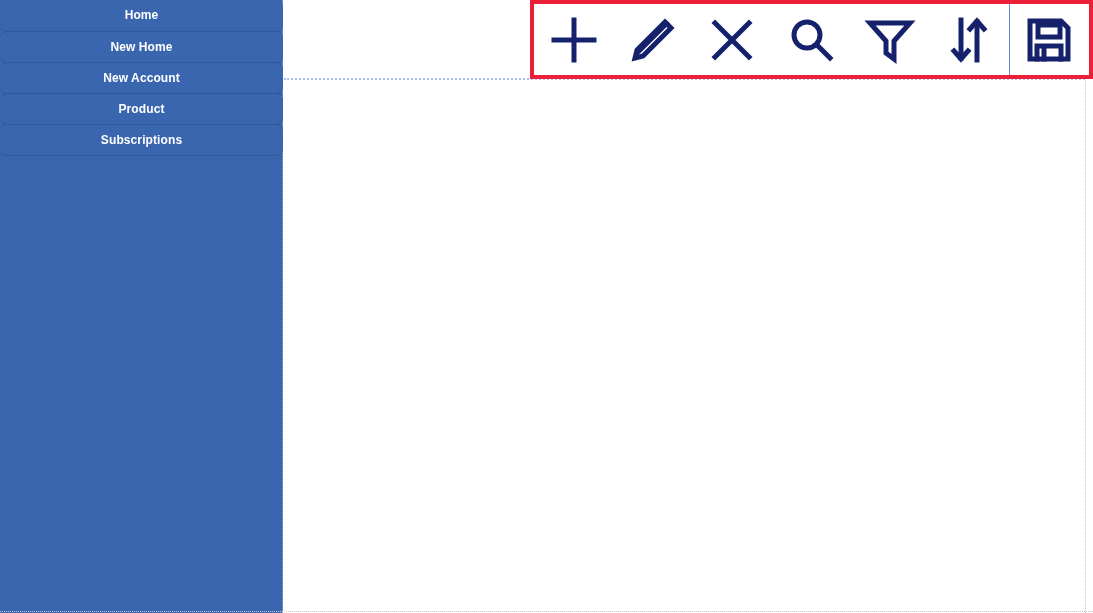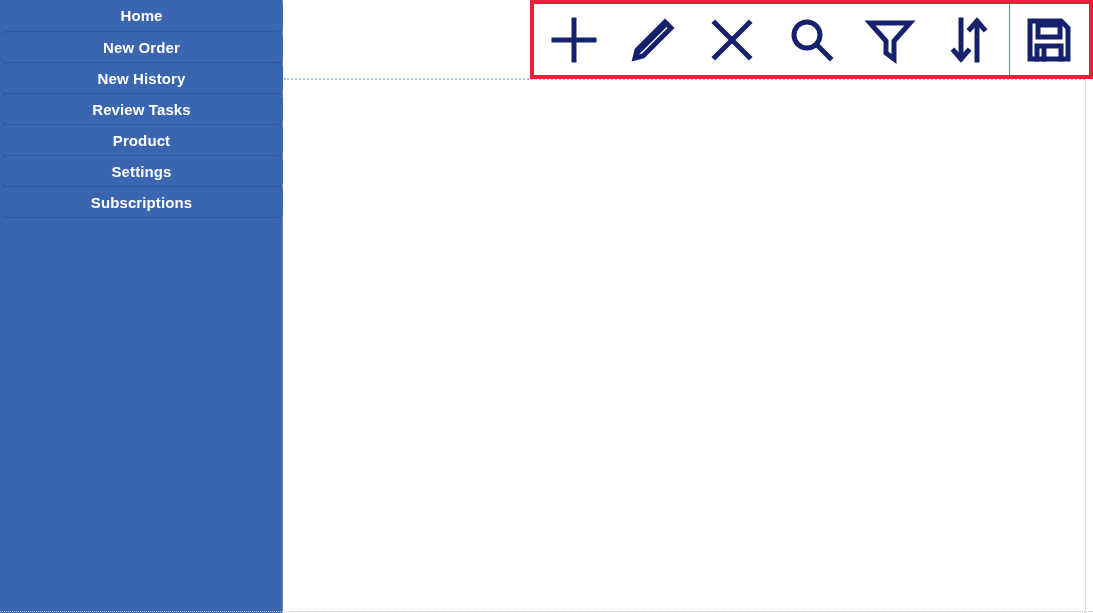--- a/index.html
+++ b/index.html
@@ -33,21 +33,21 @@
   .menu-list {
     list-style: none;
     width: 283px;
   }
 
   .menu-item {
     height: 32px;
     line-height: 31px;
     text-align: center;
     color: #ffffff;
-    font-size: 15px;
+    font-size: 12px;
     font-weight: bold;
     background: #3a66b0;
     border-top: 1px solid #31589c;
     border-bottom: 1px solid #31589c;
     border-radius: 7px;
     margin-top: -1px;
     cursor: pointer;
     white-space: nowrap;
     overflow: hidden;
     letter-spacing: 0.1px;
@@ -135,25 +135,23 @@
   }
 </style>
 </head>
 <body>
 
 <div id="app">
 
   <nav id="sidebar">
     <ul class="menu-list">
       <li class="menu-item">Home</li>
-      <li class="menu-item">New Order</li>
-      <li class="menu-item">New History</li>
-      <li class="menu-item">Review Tasks</li>
+      <li class="menu-item">New Home</li>
+      <li class="menu-item">New Account</li>
       <li class="menu-item">Product</li>
-      <li class="menu-item">Settings</li>
       <li class="menu-item">Subscriptions</li>
     </ul>
   </nav>
 
   <main id="main">
     <div id="toolbar-underline"></div>
     <div id="right-guide"></div>
     <div></div>
   </main>
 

